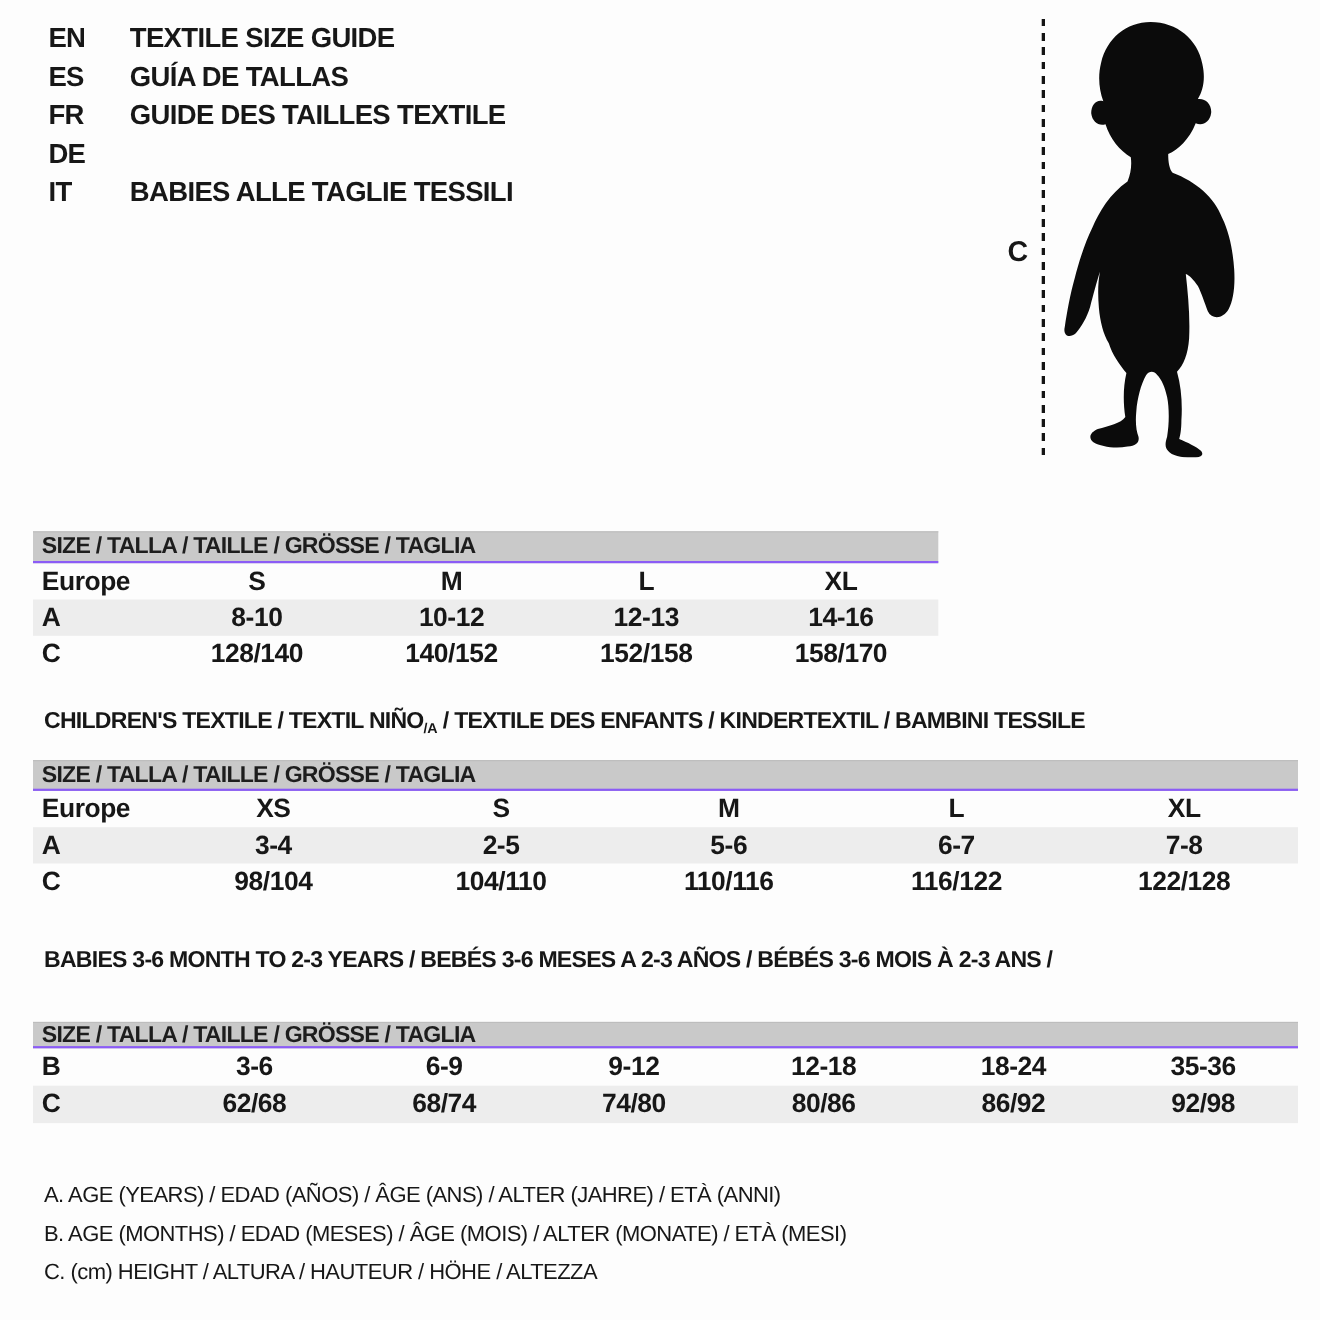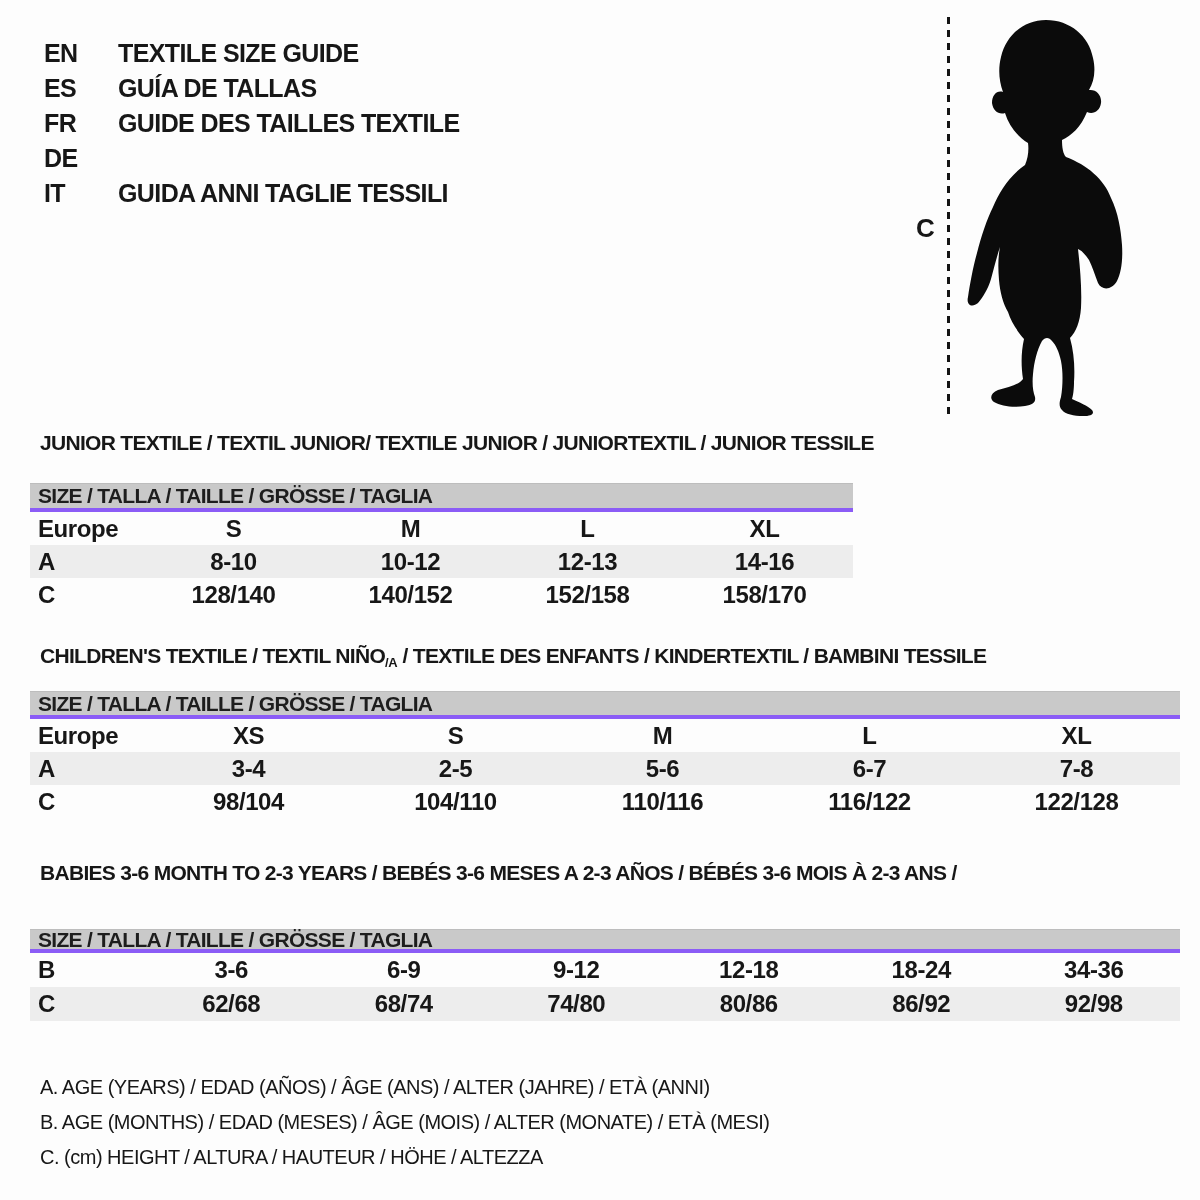--- a/index.html
+++ b/index.html
@@ -6,21 +6,21 @@
   html,body { width:1200px; height:1200px; }
   body {
     background:#fdfdfd;
     font-family:"Liberation Sans", sans-serif;
     color:#171717;
     -webkit-font-smoothing:antialiased;
   }
   .page { position:relative; width:1200px; height:1200px; overflow:hidden; }
 
   
-  .lang-list { position:absolute; left:44px; top:36px; }
+  .lang-list { position:absolute; left:44px; top:18px; }
   .lang-row { display:flex; height:35px; align-items:center; }
   .lang-code, .lang-title {
     font-weight:700; font-size:25px; letter-spacing:-0.6px; white-space:nowrap;
   }
   .lang-code { width:74px; }
 
   
   .dash-line {
     position:absolute; left:947px; top:17px; width:3px; height:399px;
     background:repeating-linear-gradient(to bottom,#141414 0 7px,transparent 7px 13px);
@@ -32,21 +32,21 @@
   .section-title {
     position:absolute; left:40px; font-weight:700; font-size:21px;
     letter-spacing:-0.7px; white-space:nowrap;
   }
   .section-title .sub { font-size:13px; vertical-align:-4px; letter-spacing:-0.3px; }
   .two-line { line-height:35px; }
 
   
   .size-table { position:absolute; left:30px; }
   .size-bar {
-    background:#c9c9c9; border-top:1px solid #bdbdbd; border-bottom:4px solid #8b5cf6;
+    background:#c9c9c9; border-top:1px solid #bdbdbd; border-bottom:2px solid #8b5cf6;
     display:flex; align-items:center; padding-left:8px;
     font-weight:700; font-size:21px; letter-spacing:-0.7px; color:#1d1d1d;
   }
   .t-row { display:flex; align-items:center; font-weight:700; font-size:24px; letter-spacing:-0.4px; }
   .t-row.shaded { background:#ededed; }
   .row-label { width:115px; padding-left:8px; text-align:left; }
   .cell { flex:1; text-align:center; }
 
   
   .legend { position:absolute; left:40px; top:1070px; }
@@ -71,21 +71,21 @@
     </div>
     <div class="lang-row">
       <span class="lang-code">FR</span>
       <span class="lang-title">GUIDE DES TAILLES TEXTILE</span>
     </div>
     <div class="lang-row">
       <span class="lang-code">DE</span>
     </div>
     <div class="lang-row">
       <span class="lang-code">IT</span>
-      <span class="lang-title">GUIDA ANNI TAGLIE TESSILI</span>
+      <span class="lang-title">BABIES ALLE TAGLIE TESSILI</span>
     </div>
   </div>
 
   <div class="dash-line"></div>
   <div class="c-label">C</div>
   <svg class="baby" viewBox="0 0 172 400" xmlns="http://www.w3.org/2000/svg">
     <path fill="#0b0b0b" d="
       M 84 4
       C 108 4 127 20 131 42
       C 134 55 132 66 127 74
@@ -127,21 +127,20 @@
       C 19 221 25 203 31 191
       C 37 177 47 160 63 149
       C 66 142 67 134 66 127
       C 56 121 47 110 43 97
       C 37 99 31 95 30 87
       C 30 79 35 74 41 76
       C 37 65 36 53 39 41
       C 44 19 62 4 84 4 Z"></path>
   </svg>
 
-  <div class="section-title" style="top:431px;">JUNIOR TEXTILE / TEXTIL JUNIOR/ TEXTILE JUNIOR / JUNIORTEXTIL / JUNIOR TESSILE</div>
   <div class="size-table" style="top:483px; width:823px;">
     <div class="size-bar" style="height:29px;">SIZE / TALLA / TAILLE / GRÖSSE / TAGLIA</div>
     <div class="t-row" style="height:33px;">
       <span class="row-label">Europe</span>
       <span class="cell">S</span>
       <span class="cell">M</span>
       <span class="cell">L</span>
       <span class="cell">XL</span>
     </div>
     <div class="t-row shaded" style="height:33px;">
@@ -196,21 +195,21 @@
   </div>
   <div class="size-table" style="top:929px; width:1150px;">
     <div class="size-bar" style="height:24px;">SIZE / TALLA / TAILLE / GRÖSSE / TAGLIA</div>
     <div class="t-row" style="height:34px;">
       <span class="row-label">B</span>
       <span class="cell">3-6</span>
       <span class="cell">6-9</span>
       <span class="cell">9-12</span>
       <span class="cell">12-18</span>
       <span class="cell">18-24</span>
-      <span class="cell">34-36</span>
+      <span class="cell">35-36</span>
     </div>
     <div class="t-row shaded" style="height:34px;">
       <span class="row-label">C</span>
       <span class="cell">62/68</span>
       <span class="cell">68/74</span>
       <span class="cell">74/80</span>
       <span class="cell">80/86</span>
       <span class="cell">86/92</span>
       <span class="cell">92/98</span>
     </div>

